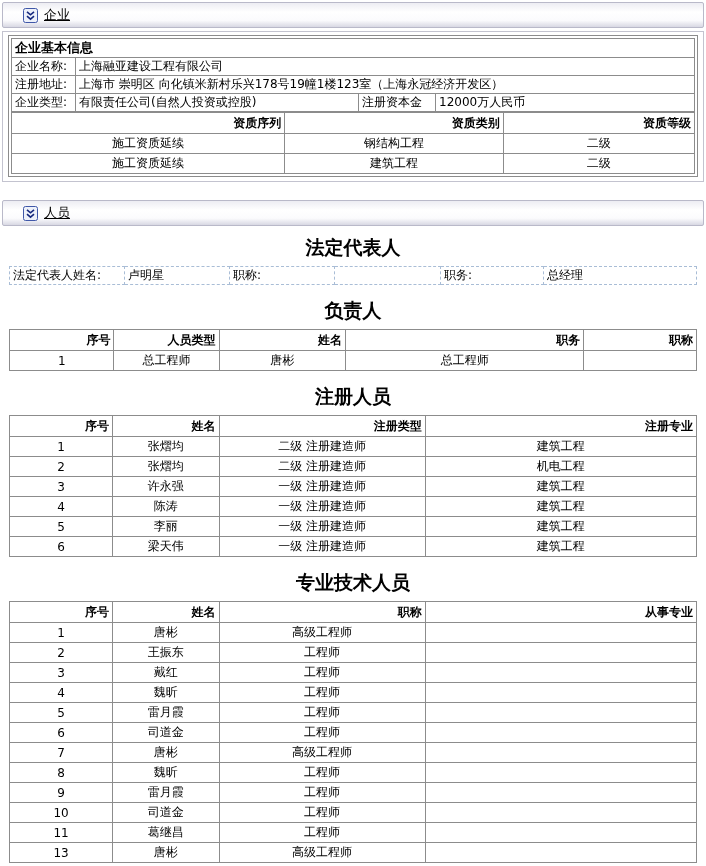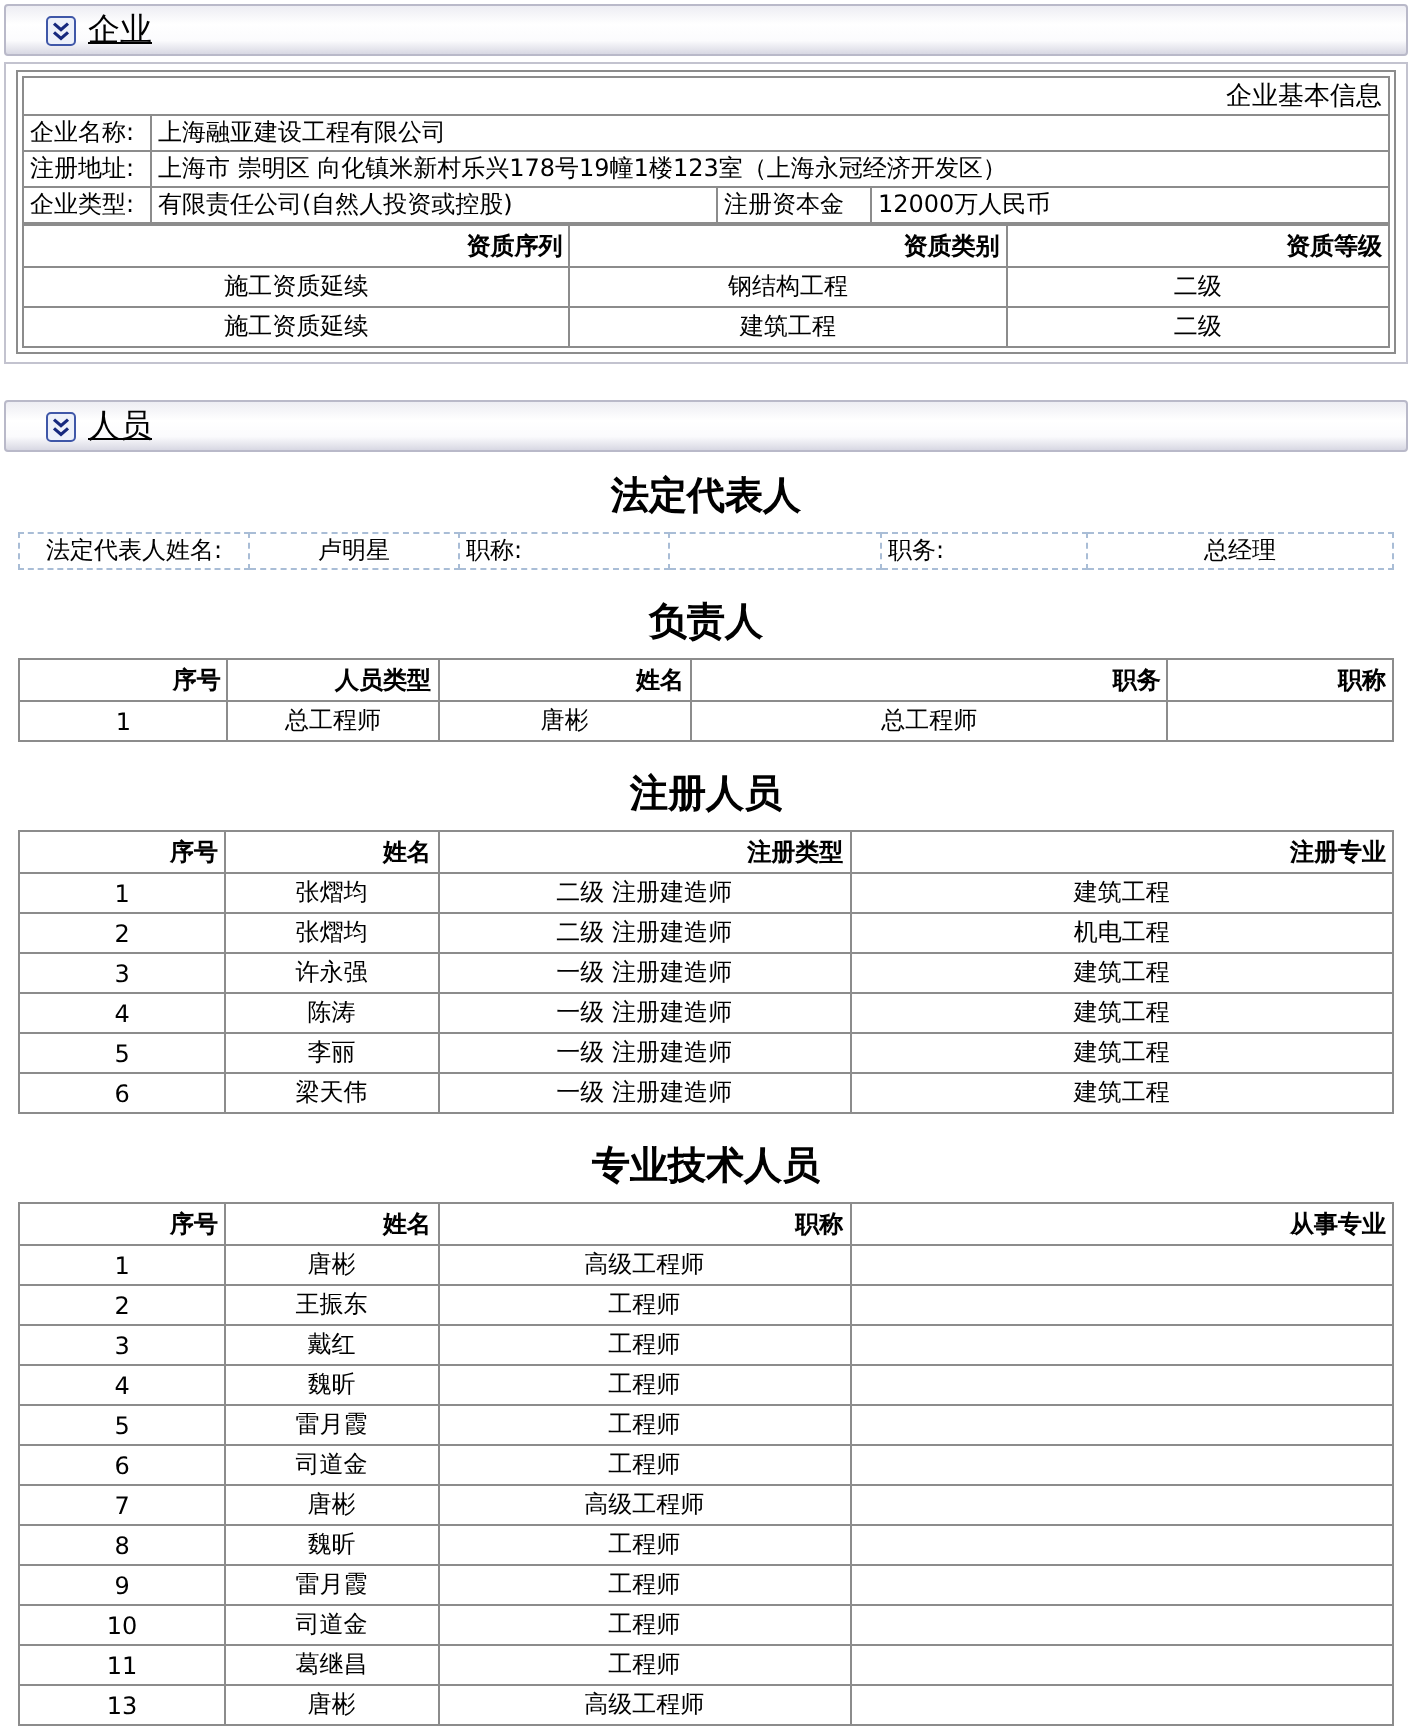--- a/index.html
+++ b/index.html
@@ -11,47 +11,47 @@
   .page{width:706px;}
 
   
   .section-bar{
     margin:2px 2px 0 2px;height:26px;box-sizing:border-box;
     border:1px solid #b9b9c9;border-radius:2px;
     background:linear-gradient(to bottom,#ededf3 0%,#ffffff 38%,#fbfbfd 72%,#d8d8e3 100%);
     display:flex;align-items:center;padding:0 6px;
   }
   .toggle-icon{display:inline-flex;margin:0 6px 0 14px;cursor:pointer;}
-  .section-link{color:#000;text-decoration:underline;font-size:16px;cursor:pointer;}
+  .section-link{color:#000;text-decoration:underline;font-size:13px;cursor:pointer;}
 
   .section-content{padding:3px 9px 0 9px;}
   .section-content.bordered{
     margin:3px 2px 0 2px;border:1px solid #c3c3cf;padding:3px 5px 4px 5px;
   }
 
   
   table{border-collapse:collapse;width:100%;table-layout:fixed;}
   .tbl th,.tbl td{border:1px solid #8c8c8c;padding:0 3px;overflow:hidden;white-space:nowrap;}
   .tbl th{font-weight:bold;text-align:right;height:20px;font-size:12px;}
   .tbl td{text-align:center;height:19px;}
 
   
   .tbl-wrap{border:1px solid #8c8c8c;padding:2px;background:#fff;}
   .tbl-basic td{text-align:left;height:14px;font-size:12px;}
-  .tbl-basic td.tbl-title{text-align:right;font-weight:normal;font-size:13px;height:18px;}
+  .tbl-basic td.tbl-title{text-align:left;font-weight:bold;font-size:13px;height:18px;}
   .q-title{text-align:center;font-weight:bold;font-size:13px;padding:2px 0;}
   .tbl-qual td{height:19px;}
 
   
   .sub-title{text-align:center;font-weight:bold;font-size:19px;margin:13px 0 5px 0;}
   .sub-title.first{margin-top:6px;}
   .tbl-legal td{border:1px dashed #a9bdd6;height:16px;padding:0 3px;white-space:nowrap;overflow:hidden;}
-  .tbl-legal td.lbl{text-align:center;}
+  .tbl-legal td.lbl{text-align:left;}
   .tbl-legal td.lbl-c{text-align:left;}
-  .tbl-legal td.val{text-align:center;}
+  .tbl-legal td.val{text-align:left;}
   .bottom-table{margin-bottom:0;}
 </style>
 </head>
 <body>
 
 <div class="page">
 
   <div>
     <div class="section-bar">
       <span class="toggle-icon">

